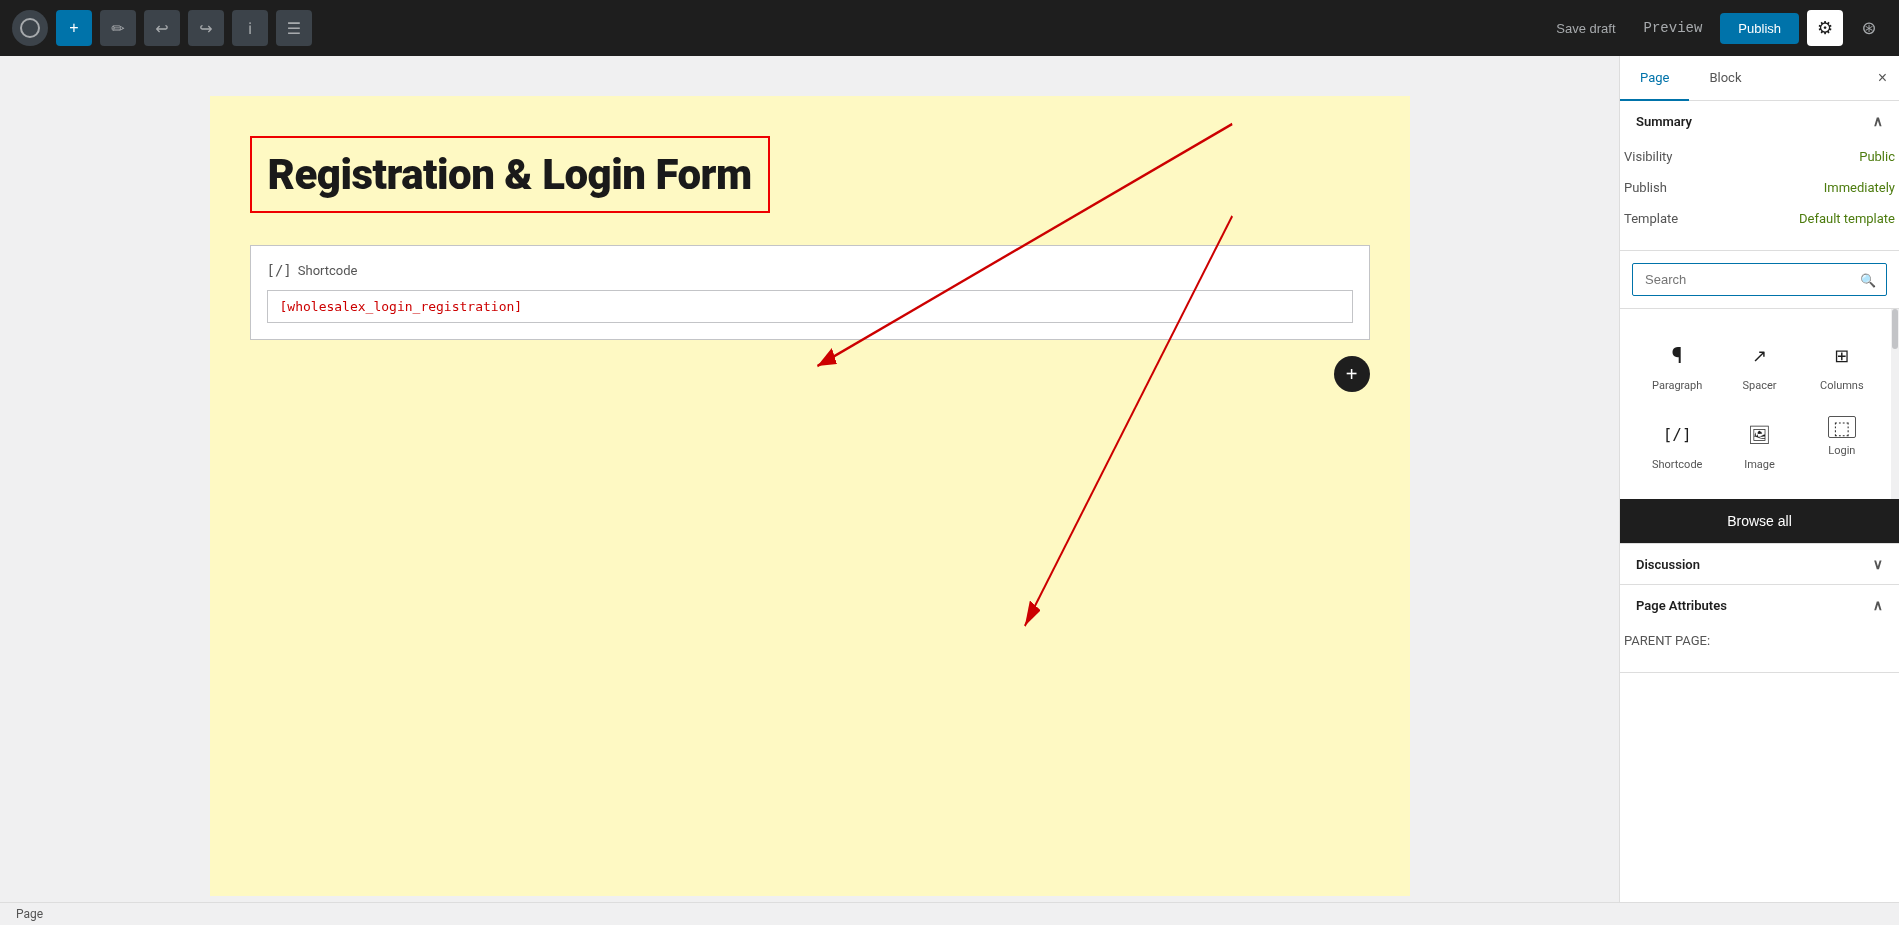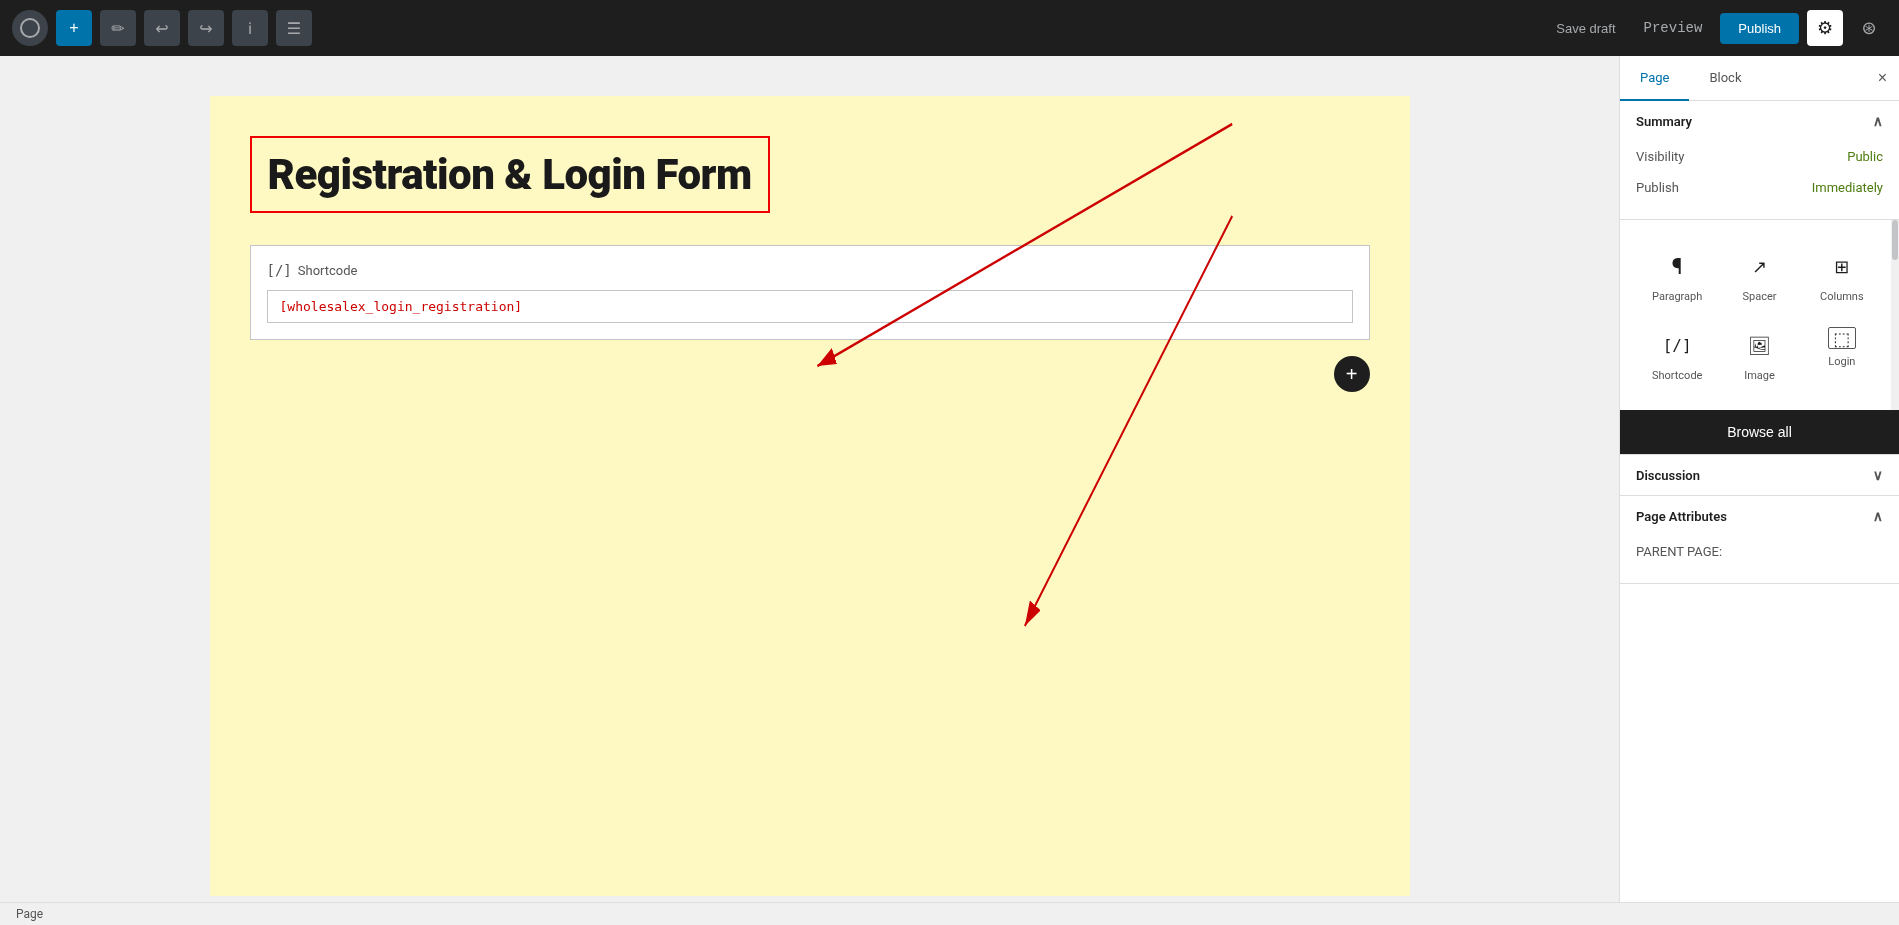--- a/index.html
+++ b/index.html
@@ -86,21 +86,21 @@
       margin-left: auto; background: transparent; border: none; cursor: pointer; color: #555; font-size: 16px; padding: 0 12px; display: flex; align-items: center;
     }
 
     
     .sidebar-section {
       border-bottom: 1px solid #ddd;
     }
     .sidebar-section-header {
       display: flex; align-items: center; justify-content: space-between; padding: 12px 16px; font-size: 13px; font-weight: 600; color: #1e1e1e; cursor: pointer;
     }
-    .sidebar-section-body { padding: 0 16px 16px; }
+    .sidebar-section-body { padding: 0 4px 16px; }
     .sidebar-row {
       display: flex; justify-content: space-between; align-items: flex-start; padding: 8px 0; font-size: 13px;
     }
     .sidebar-row-label { color: #555; }
     .sidebar-row-value { color: #4d7c0f; cursor: pointer; text-align: right; max-width: 140px; }
     .block-inserter-search {
       padding: 12px; border-bottom: 1px solid #ddd;
     }
     .block-inserter-search input {
       width: 100%; border: 1px solid #0073aa; padding: 8px 36px 8px 12px; font-size: 13px; outline: none; border-radius: 2px;
@@ -236,25 +236,34 @@
       </div>
       <div class="sidebar-section-body">
         <div class="sidebar-row">
           <span class="sidebar-row-label">Visibility</span>
           <span class="sidebar-row-value">Public</span>
         </div>
         <div class="sidebar-row">
           <span class="sidebar-row-label">Publish</span>
           <span class="sidebar-row-value">Immediately</span>
         </div>
+        <div class="sidebar-row">
+          <span class="sidebar-row-label">Template</span>
+          <span class="sidebar-row-value">Default template</span>
+        </div>
       </div>
     </div>
 
     <div style="border-bottom: 1px solid #ddd; position: relative;">
       
+      <div class="block-inserter-search">
+        <div class="search-icon-wrap">
+          <input type="text" placeholder="Search" style="width: 100%; border: 1.5px solid rgb(0, 115, 170); padding: 8px 36px 8px 12px; font-size: 13px; outline: none; border-radius: 2px;">
+        </div>
+      </div>
 
       
       <div style="position: relative;">
         <div class="block-grid">
 
           <div class="block-item">
             <div class="block-icon">¶</div>
             <span class="block-name">Paragraph</span>
           </div>
           <div class="block-item">

